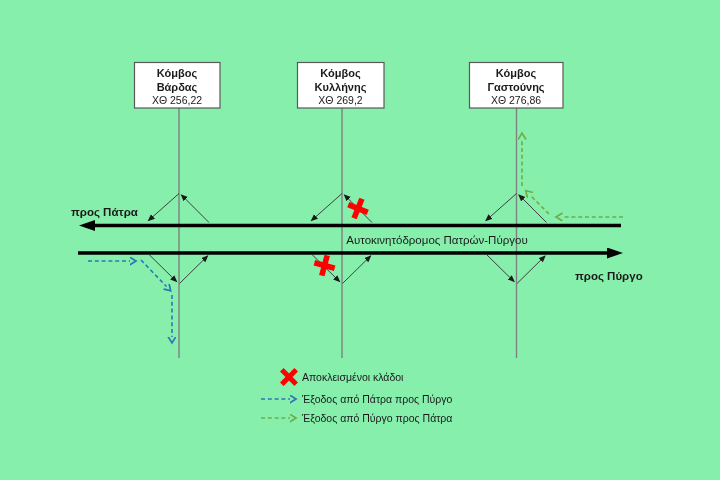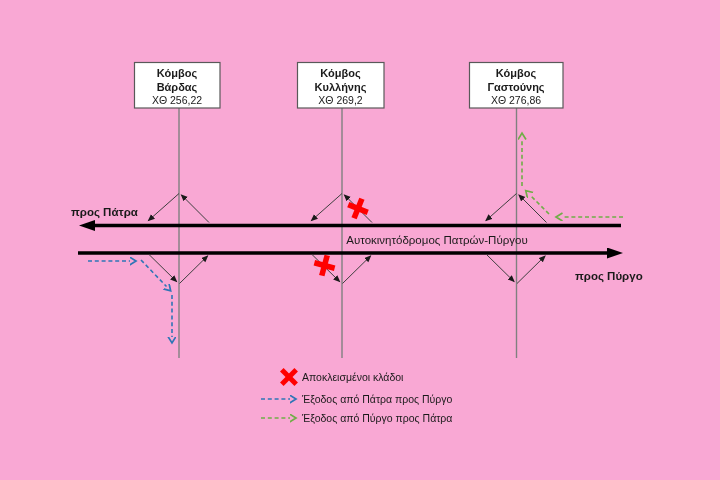--- a/index.html
+++ b/index.html
@@ -8,21 +8,21 @@
     background: #ffffff;
     width: 720px;
     height: 480px;
     overflow: hidden;
     font-family: "Liberation Sans", "DejaVu Sans", sans-serif;
   }
   .stage {
     position: relative;
     width: 720px;
     height: 480px;
-    background: #f9a8d4;
+    background: #86efac;
   }
   svg { display: block; }
   text {
     font-family: "Liberation Sans", "DejaVu Sans", sans-serif;
     fill: #1a1a1a;
   }
   .box-title   { font-size: 11px; font-weight: bold; }
   .box-chain   { font-size: 10.5px; font-weight: normal; }
   .dir-label   { font-size: 11.5px; font-weight: bold; }
   .road-label  { font-size: 11.5px; font-weight: normal; }

